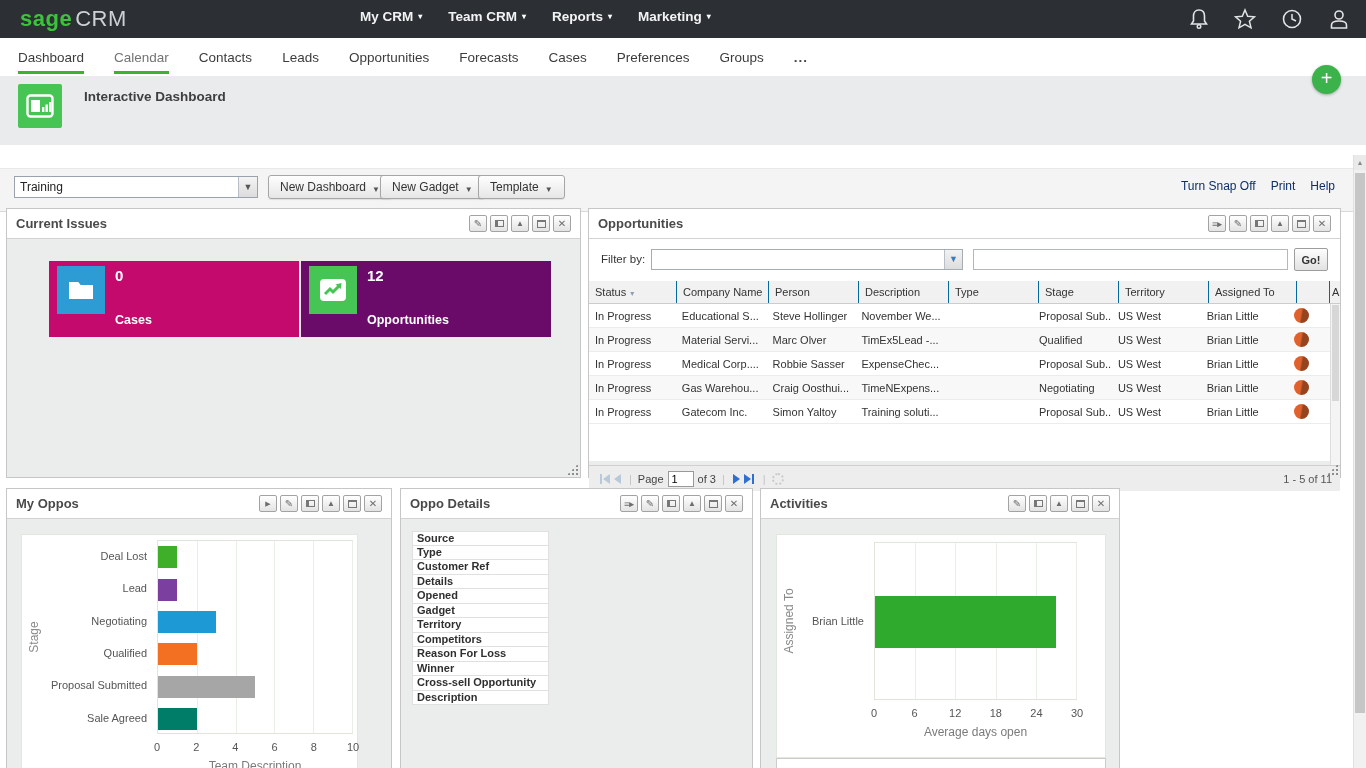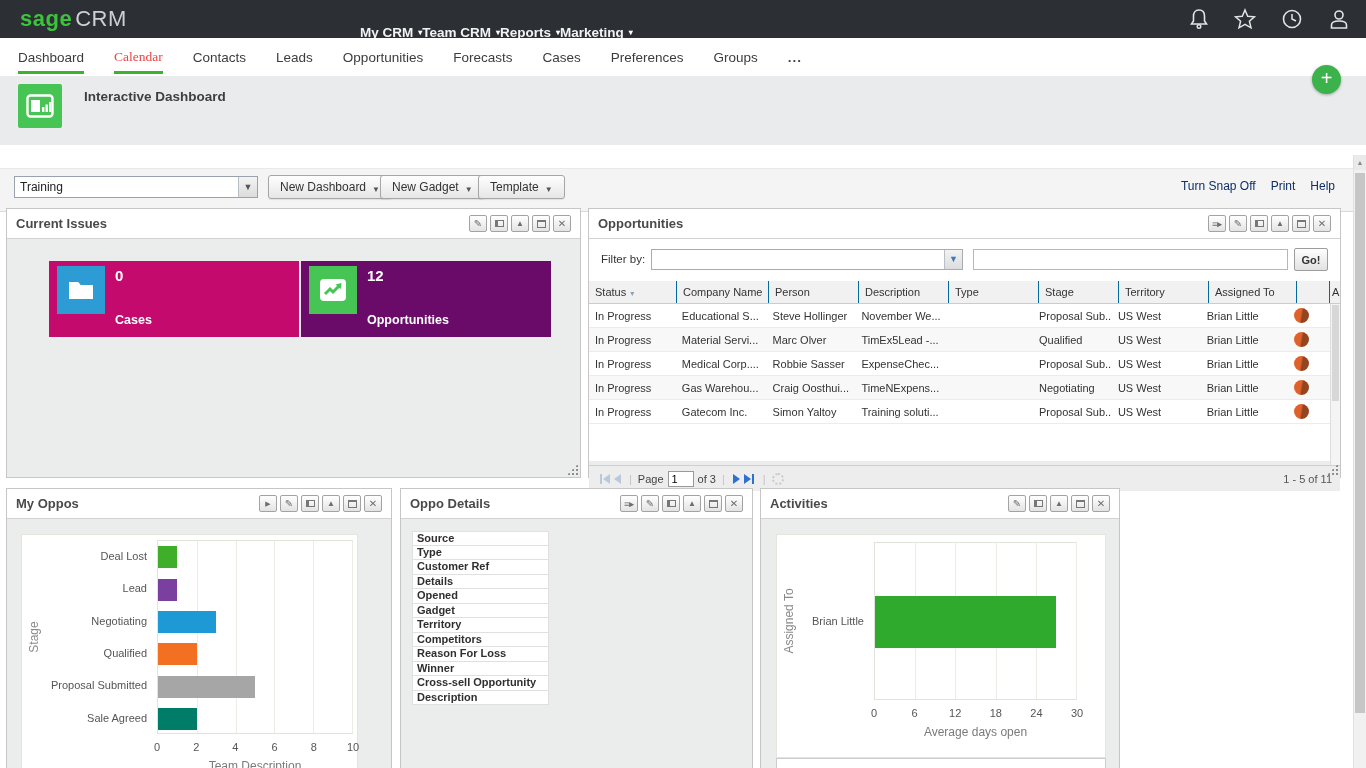--- a/index.html
+++ b/index.html
@@ -4,39 +4,39 @@
 <style>
   * { box-sizing: border-box; margin:0; padding:0; }
   html,body { width:1366px; height:768px; overflow:hidden; }
   body { font-family:"Liberation Sans", sans-serif; background:#fff; position:relative; }
 
   
   .topbar { position:absolute; left:0; top:0; width:1366px; height:38px; background:#2c2f33; }
   .logo { position:absolute; left:20px; top:6px; font-size:22px; letter-spacing:0.5px; }
   .logo .sage { color:#3bc43b; font-weight:bold; }
   .logo .crm  { color:#cdd1d4; font-weight:300; margin-left:3px; }
-  .top-menu { position:absolute; left:360px; top:16px; height:32px; display:flex; align-items:center; }
+  .top-menu { position:absolute; left:360px; top:0; height:32px; display:flex; align-items:center; gap:26px; }
   .top-menu .menu-item { color:#f2f3f4; font-size:13.5px; font-weight:bold; cursor:pointer; white-space:nowrap; }
   .top-menu .caret { font-size:8px; margin-left:5px; color:#fff; vertical-align:2px; }
   .search-box { position:absolute; left:950px; top:3px; width:195px; height:31px; background:#6e7275;
                 display:flex; align-items:center; padding:0 8px; }
   .search-box input { flex:1; background:transparent; border:none; outline:none; color:#e3e3e3;
                       font-size:13px; font-family:inherit; }
   .search-box input::placeholder { color:#d2d3d4; }
   .search-box .sb-caret { color:#fff; font-size:11px; font-weight:bold; }
   .top-icons { position:absolute; right:16px; top:0; height:38px; display:flex; align-items:center; gap:25px; }
   .top-icons svg { display:block; }
 
   
   .tabbar { position:absolute; left:0; top:38px; width:1366px; height:38px; background:#fff;
             display:flex; align-items:center; padding-left:18px; gap:30px; }
   .tab { position:relative; font-size:13.5px; color:#3c3c3c; cursor:pointer; white-space:nowrap; height:38px;
          display:flex; align-items:center; }
   .tab.underline::after { content:""; position:absolute; left:0; right:0; bottom:2px; height:3px; background:#3cb22e; }
-  .tab.green { color:#ef4444;font-family:Liberation Serif, serif; }
+  .tab.green { color:#737373; }
   .tab.more { font-weight:bold; letter-spacing:1px; color:#444; }
 
   
   .header-band { position:absolute; left:0; top:76px; width:1366px; height:69px; background:#e9ebec; }
   .page-icon { position:absolute; left:18px; top:8px; width:44px; height:44px; background:#47c554; border-radius:2px;
                display:flex; align-items:center; justify-content:center; }
   .page-title { position:absolute; left:84px; top:13px; font-size:13.5px; font-weight:bold; color:#3f3f3f; }
   .add-button { position:absolute; left:1312px; top:-11px; width:29px; height:29px; border-radius:50%;
                 background:#3cb24a; color:#fff; font-size:20px; line-height:27px; text-align:center;
                 box-shadow:0 1px 3px rgba(0,0,0,0.3); cursor:pointer; z-index:5; }

